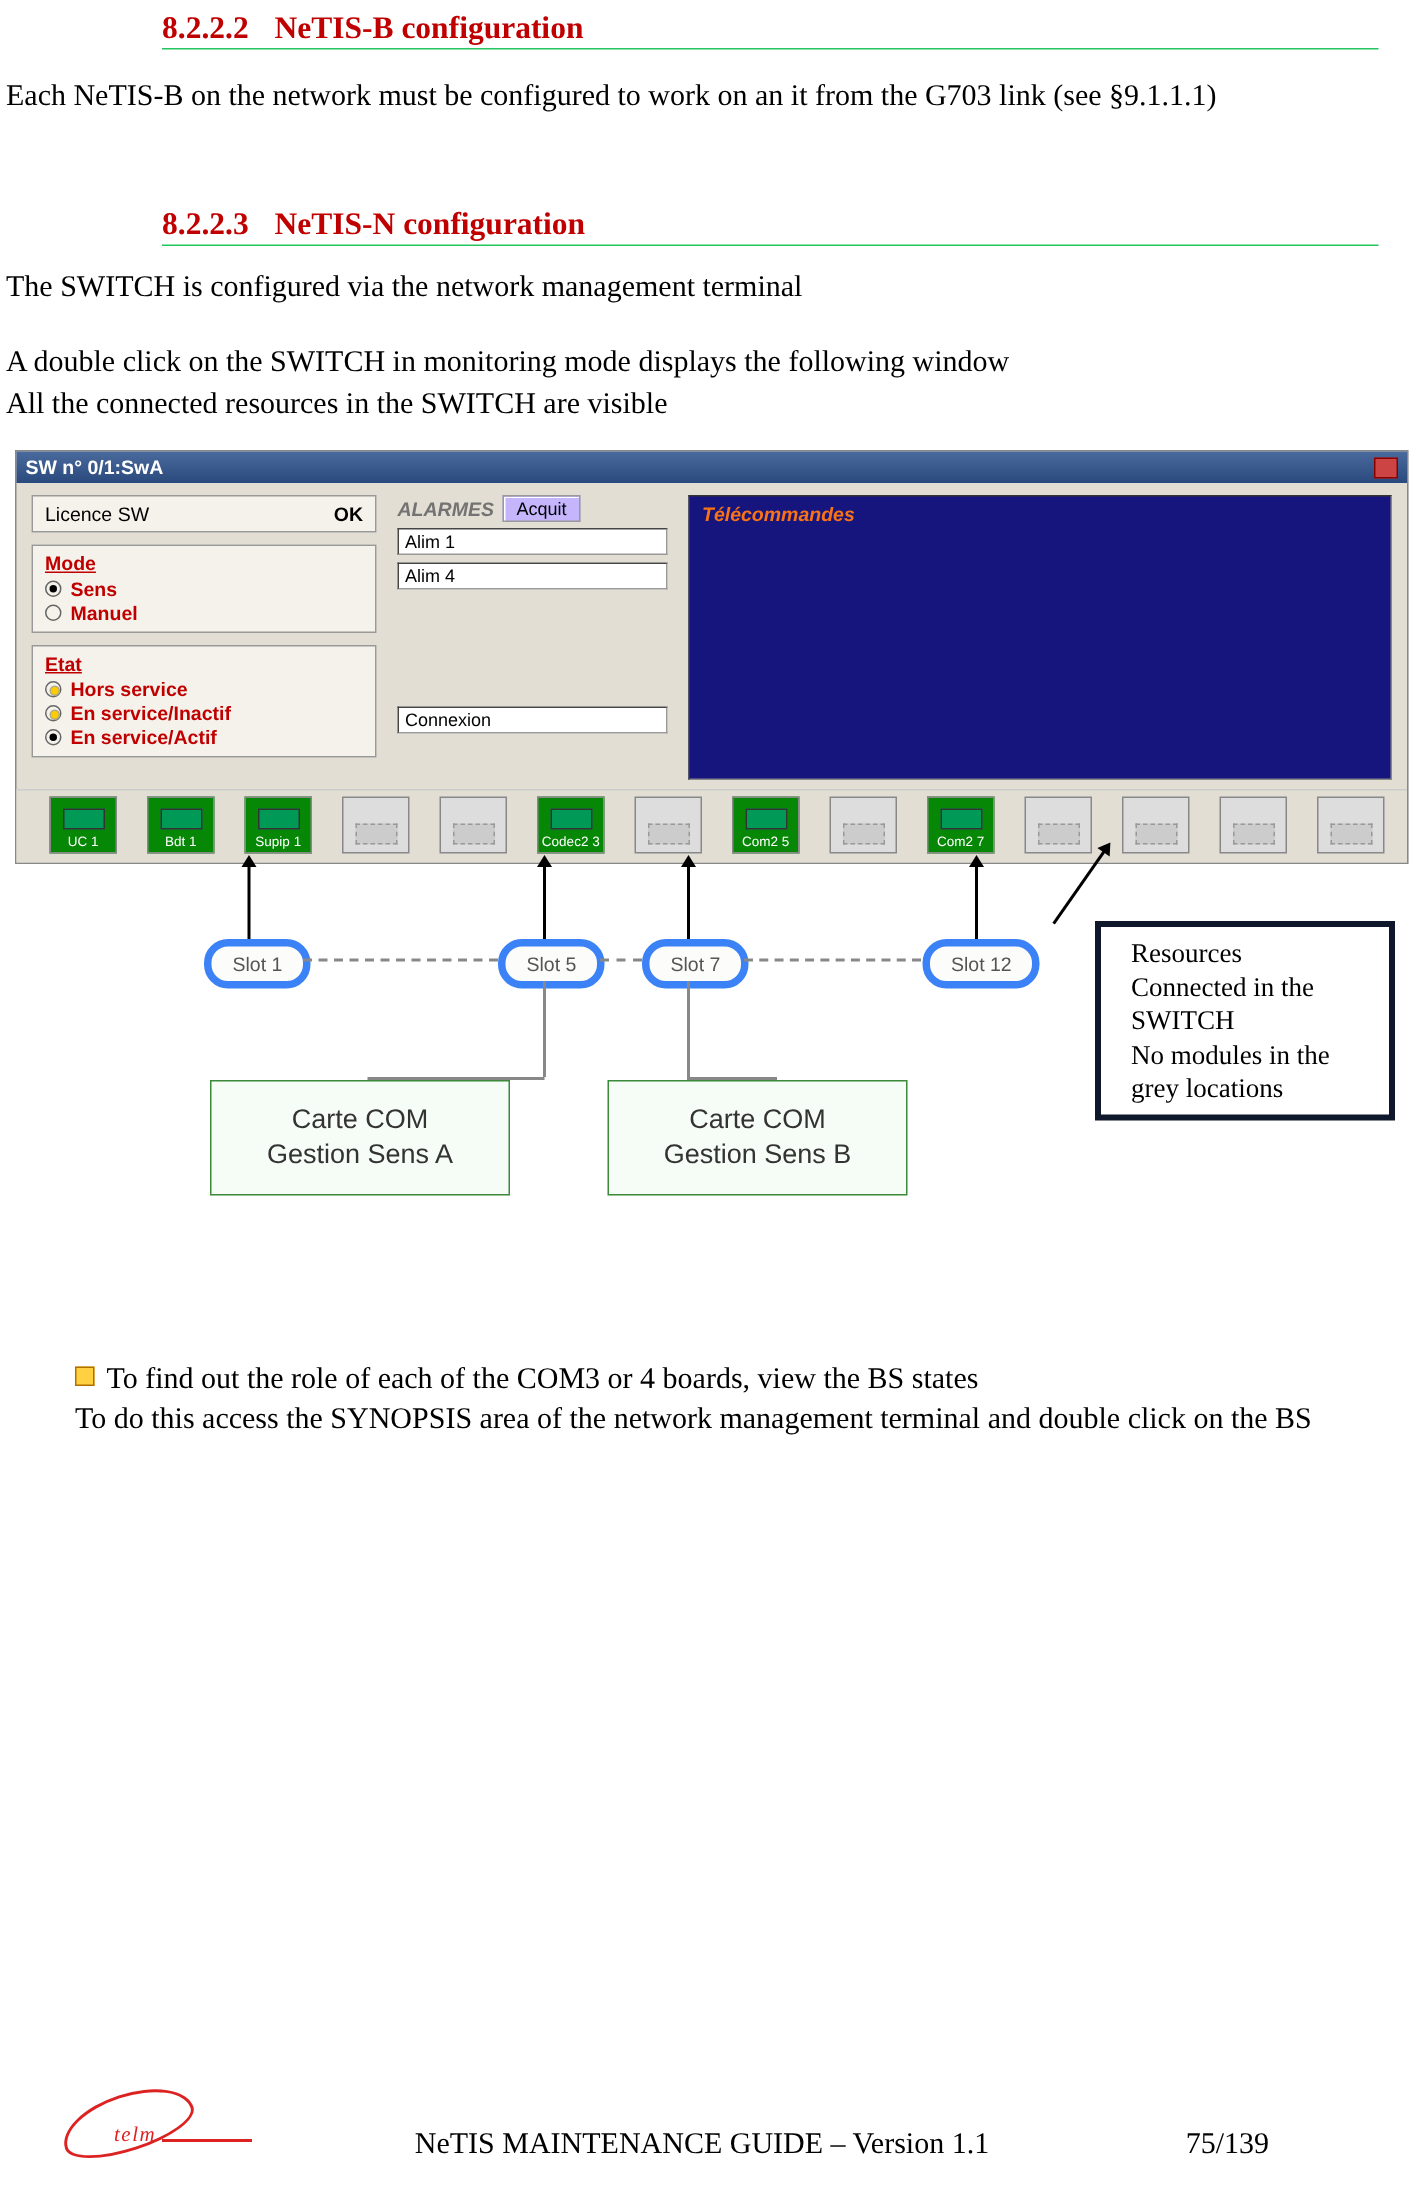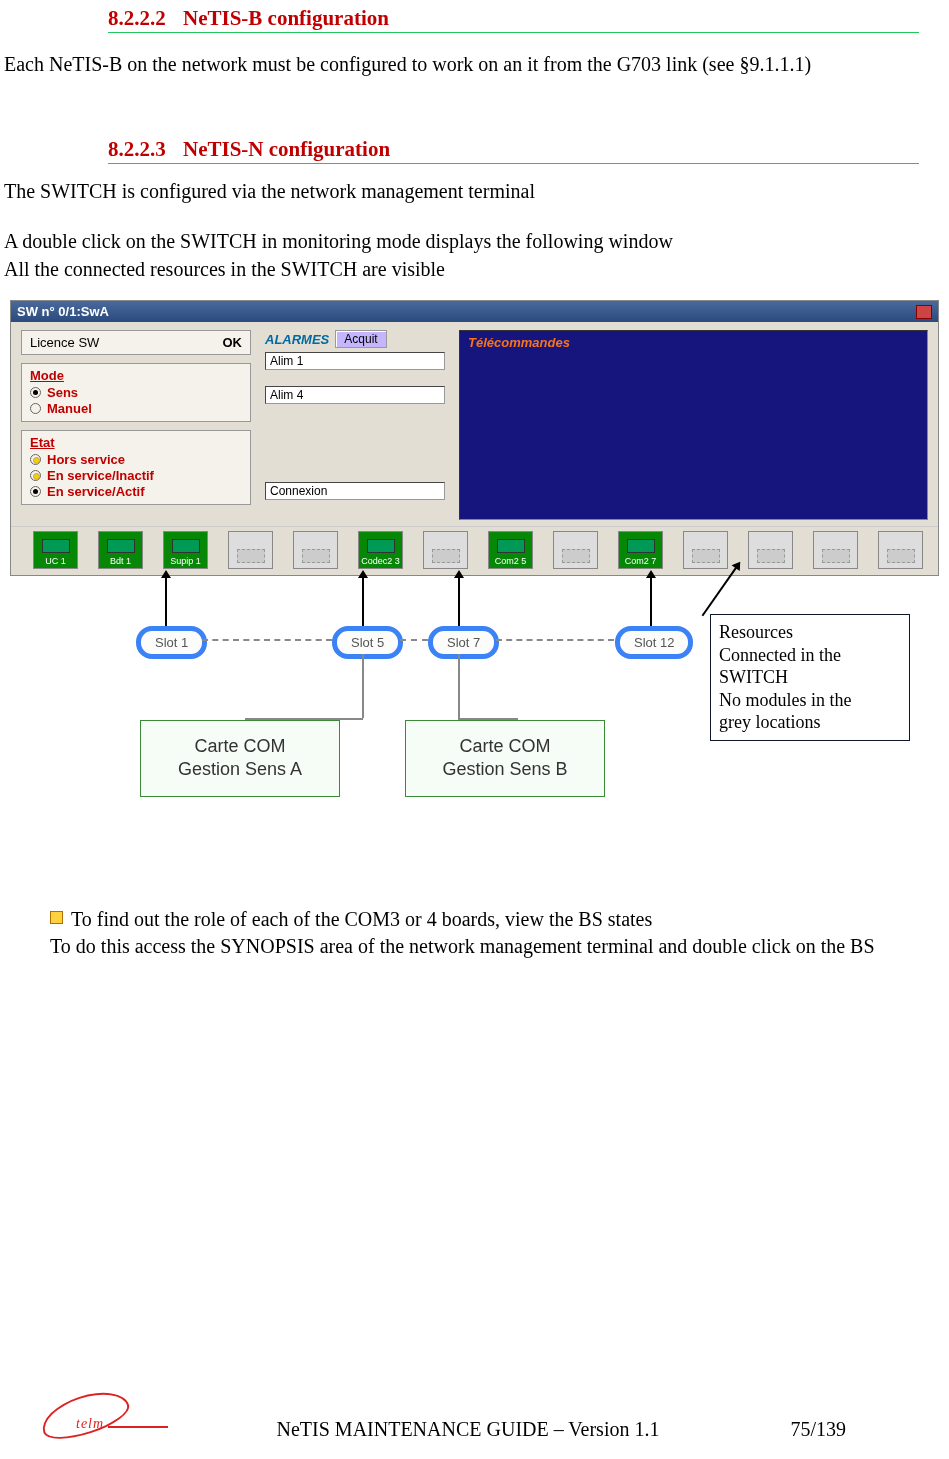--- a/index.html
+++ b/index.html
@@ -53,43 +53,43 @@
     .panel-group { border:1px solid #999; background:#f4f2ea; padding:4px 8px; margin-bottom:8px; }
     .panel-title { color:#c00000; font-weight:bold; text-decoration:underline; margin-bottom:2px; }
     .radio-line { display:flex; align-items:center; gap:6px; margin:1px 0; }
     .radio { width:11px; height:11px; border-radius:50%; border:1px solid #666; display:inline-block; position:relative; }
     .radio.selected::after { content:""; width:5px; height:5px; background:#000; border-radius:50%; position:absolute; top:2px; left:2px; }
     .radio.yellow.selected::after { background:#fc0; border:1px solid #aa8; }
     .red-label { color:#c00000; font-weight:bold; }
 
     .mid-col { width:180px; }
     .alarmes-row { display:flex; align-items:center; gap:6px; margin-bottom:4px; }
-    .alarmes-label { color:#0369a1; font-weight:bold; font-style:italic; }
+    .alarmes-label { color:#737373; font-weight:bold; font-style:italic; }
     .small-btn { background:#c4b5fd; border:1px solid #999; padding:1px 8px; font-size:12px; box-shadow:1px 1px 0 #fff inset; cursor:default;}
-    .small-field { background:#fff; border:1px inset #999; padding:1px 4px; font-size:12px; margin-bottom:16px; }
+    .small-field { background:#fff; border:1px inset #999; padding:1px 4px; font-size:12px; margin-bottom:5px; }
     .connexion-field { margin-top: 78px; }
 
     .right-panel { flex:1; background:#15157d; height:190px; border:1px inset #888; }
     .right-panel-title { color:#f97316; font-weight:bold; font-style:italic; padding:4px 8px; }
 
     .slot-bar { display:flex; padding:4px 6px 6px; gap:4px; background:#e2ded3; border-top:1px solid #ccc; }
     .slot { width:45px; height:38px; border:1px solid #888; background:#ece9d8; display:flex; flex-direction:column; align-items:center; justify-content:flex-end; font-size:9px; padding-bottom:2px; position:relative;margin-left:16px; }
     .slot.active { background:#068806; color:#fff; }
     .slot.grey { background:#ddd; color:#777; }
     .slot .chip { width:28px; height:14px; background:#095; border:1px solid #333; margin-bottom:3px; }
     .slot.grey .chip { background:#ccc; border:1px dashed #999; }
 
     
     .annotations { position:relative; height:280px; }
     .arrow-up { position:absolute; width:2px; background:#000; }
     .arrow-up::before { content:""; position:absolute; top:-6px; left:-4px; border-left:5px solid transparent; border-right:5px solid transparent; border-bottom:8px solid #000; }
     .slot-circle { position:absolute; border:5px solid #3b82f6; border-radius:16px; background:#fcfcfa; font-size:13px; padding:4px 14px; color:#555; font-family:Arial,sans-serif; }
     .dashed-line { position:absolute; border-top:2px dashed #888; height:0; }
     .big-box { position:absolute; border:1px solid #3a8a3a; background:#f6fcf6; padding:14px 10px; font-family:Arial,sans-serif; font-size:18px; text-align:center; color:#333; line-height:1.3; }
-    .annotation-box { position:absolute; border:1px solid #0f172a; background:#fff; padding:6px 8px; font-family:"Times New Roman",serif; font-size:18px; line-height:1.25; width:200px; }
+    .annotation-box { position:absolute; border:4px solid #0f172a; background:#fff; padding:6px 20px; font-family:"Times New Roman",serif; font-size:18px; line-height:1.25; width:200px;margin-left:20px; }
     .diag-arrow { position:absolute; width:2px; height:60px; background:#000; transform-origin:top left; }
     .diag-arrow::after{ content:""; position:absolute; top:-6px; left:-4px; border-left:5px solid transparent; border-right:5px solid transparent; border-bottom:8px solid #000; }
 
     
     .bullet-block { margin:50px 30px 0 50px; line-height:1.35; }
     .bullet-row { display:flex; align-items:flex-start; gap:8px; }
     .bullet-icon { width:13px; height:13px; background:#ffd040; border:1px solid #b07000; margin-top:5px; flex-shrink:0; }
     .bullet-cont { margin-left: 0px; }
 
     

